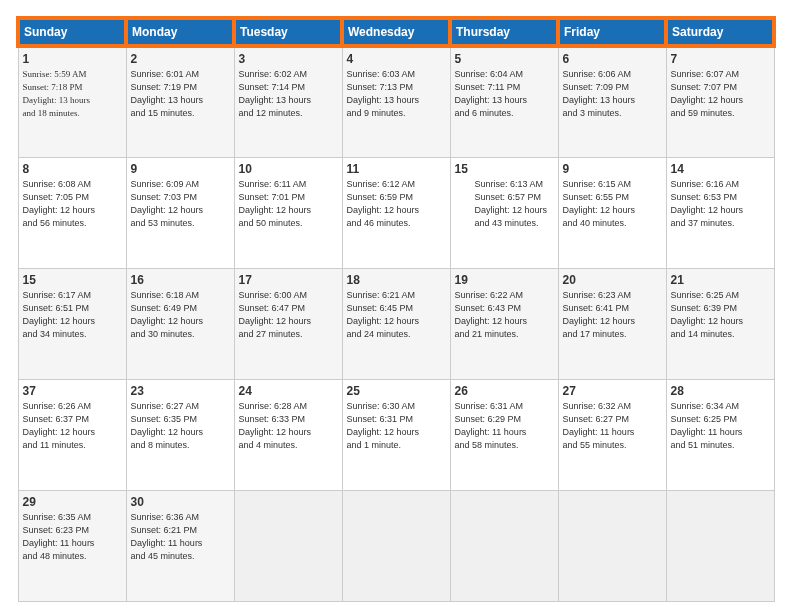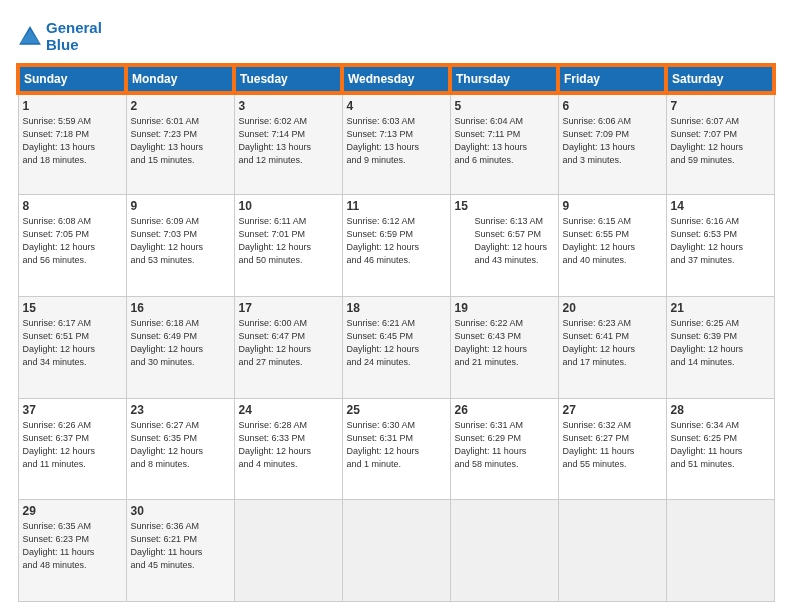--- a/index.html
+++ b/index.html
@@ -88,62 +88,46 @@
       color: #333;
     }
     td.empty {
       background: #f0f0f0 !important;
     }
   </style>
 </head>
 <body>
 
 <div class="page">
-  <div class="header">
-    <div class="logo">
-      <svg class="logo-icon" viewBox="0 0 36 36">
-        <polygon points="18,4 32,28 4,28" fill="#1a6eb5"></polygon>
-        <polygon points="18,8 30,26 6,26" fill="#4fa3e0" opacity="0.5"></polygon>
-      </svg>
-      <div>
-        <div style="font-size:15px;font-weight:bold;color:#1a6eb5;line-height:1.1;">General</div>
-        <div style="font-size:15px;font-weight:bold;color:#1a6eb5;line-height:1.1;">Blue</div>
-      </div>
-    </div>
-    <div class="title-block">
-      <div class="month-title"></div>
-      <div class="subtitle"></div>
-    </div>
-  </div>
 
   <table class="calendar">
     <thead>
       <tr>
       <th>Sunday</th>
           <th>Monday</th>
           <th>Tuesday</th>
           <th>Wednesday</th>
           <th>Thursday</th>
           <th>Friday</th>
           <th>Saturday</th>
         </tr>
     </thead>
     <tbody id="calendar-body">
     <tr>
           <td>
             <span class="day-num">1</span>
-            <div class="day-info" style="white-space: pre-line;">Sunrise: 5:59 AM
+            <div class="day-info" style="white-space: pre-line; font-family: Liberation Serif, serif;">Sunrise: 5:59 AM
 Sunset: 7:18 PM
 Daylight: 13 hours
 and 18 minutes.</div>
           </td>
           <td>
             <span class="day-num">2</span>
             <div class="day-info" style="white-space: pre-line;">Sunrise: 6:01 AM
-Sunset: 7:23 PM
+Sunset: 7:19 PM
 Daylight: 13 hours
 and 15 minutes.</div>
           </td>
           <td>
             <span class="day-num">3</span>
             <div class="day-info" style="white-space: pre-line;">Sunrise: 6:02 AM
 Sunset: 7:14 PM
 Daylight: 13 hours
 and 12 minutes.</div>
           </td>

